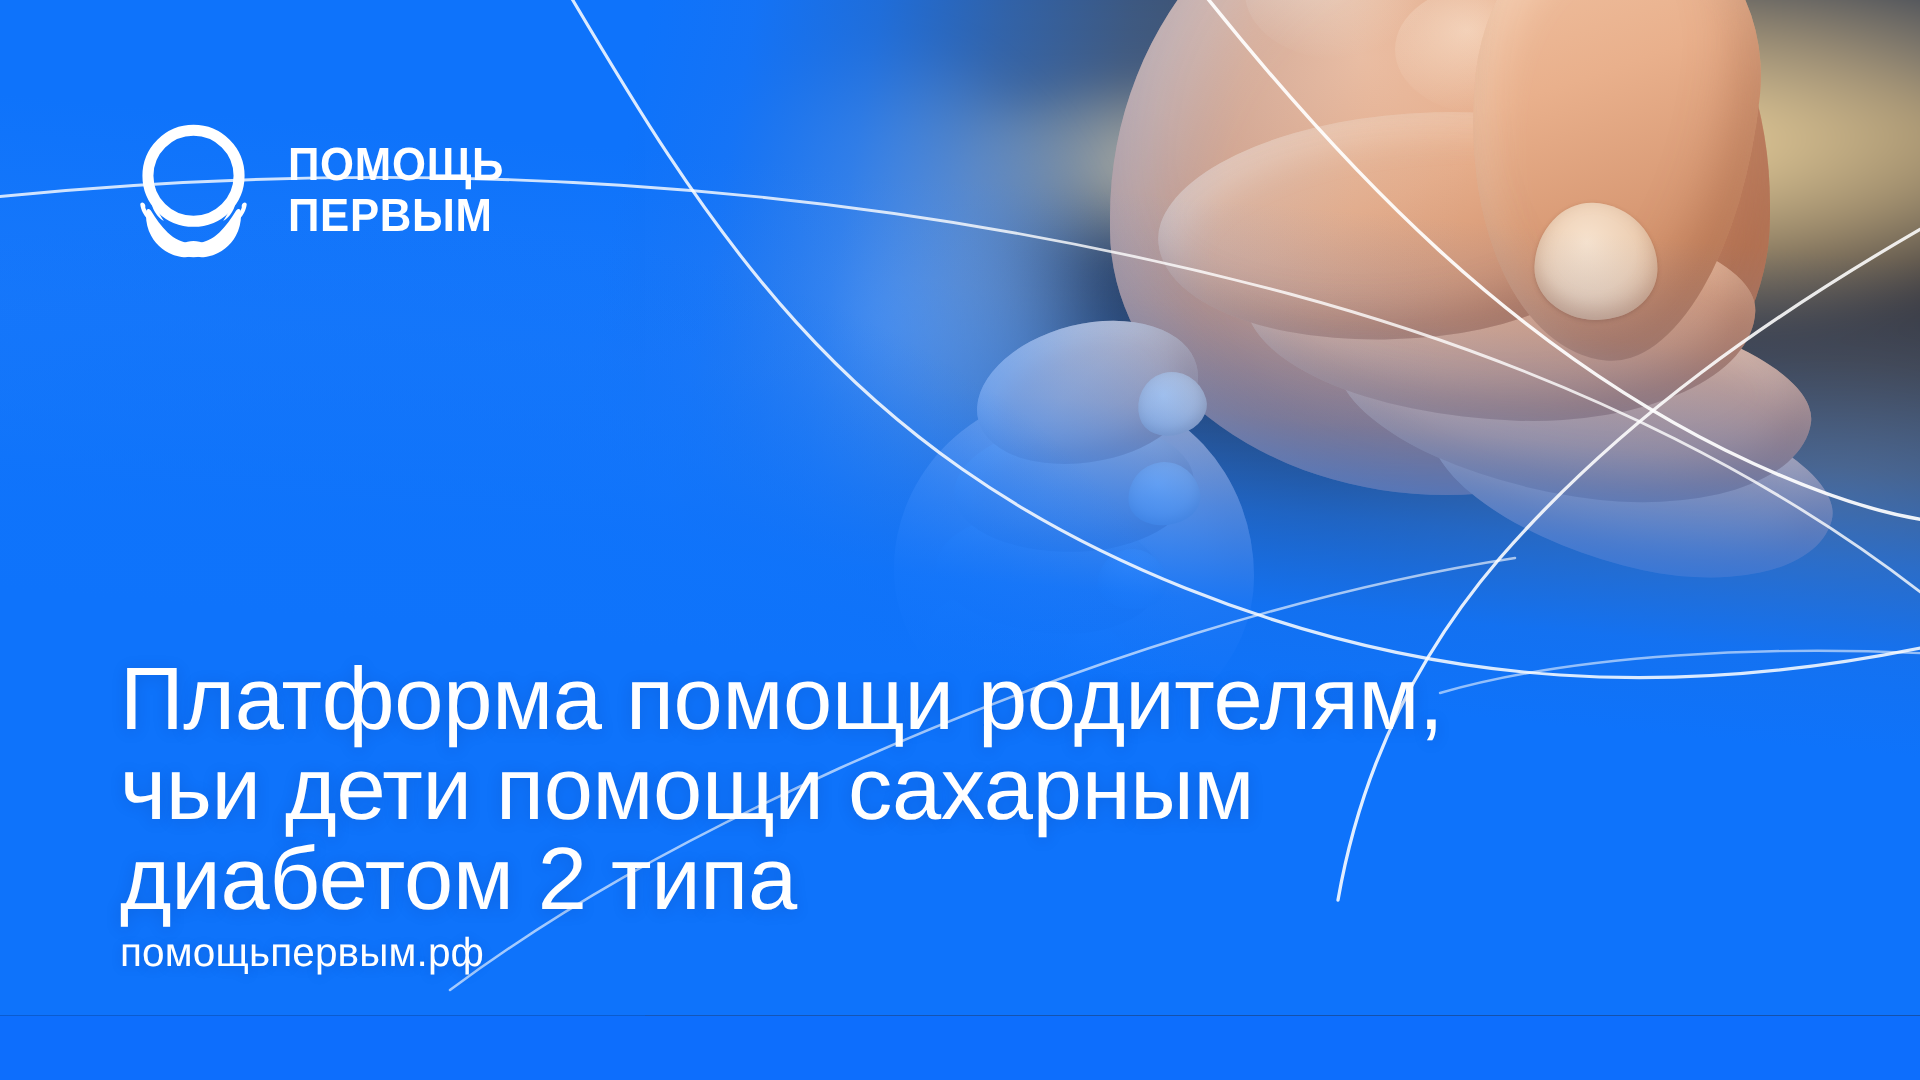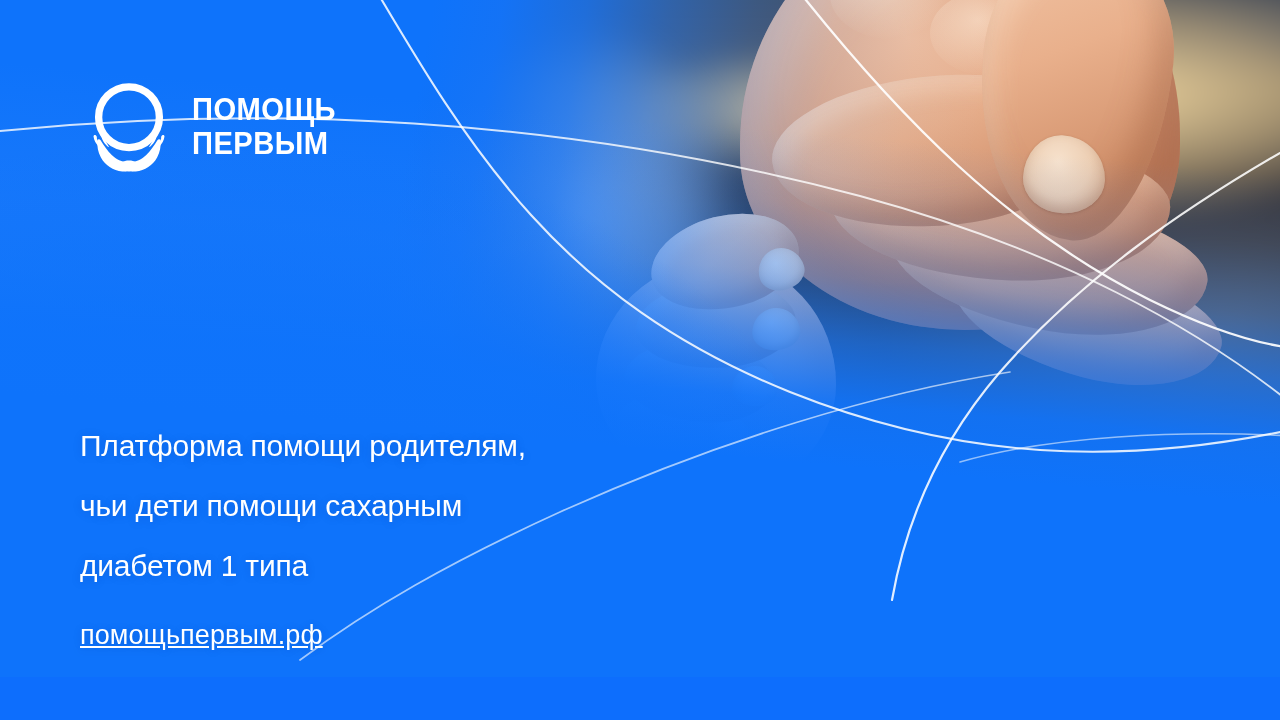--- a/index.html
+++ b/index.html
@@ -241,38 +241,37 @@
     transform-origin: left center;
     white-space: nowrap;
   }
 
   .headline {
     position: absolute;
     left: 80px;
     top: 396px;
     width: 820px;
     color: #ffffff;
-    font-size: 30px;
+    font-size: 59px;
     line-height: 60px;
     font-weight: 400;
     letter-spacing: -.2px;
     text-shadow: 0 1px 10px rgba(0,40,110,.18);
   }
   .headline .ln { display: block; white-space: nowrap; }
 
   .site-url {
     position: absolute;
     left: 80px;
     top: 620px;
     color: #ffffff;
     font-size: 27px;
     font-weight: 400;
     letter-spacing: .1px;
     text-shadow: 0 1px 8px rgba(0,40,110,.18);
-    text-decoration: underline;
   }
 </style>
 </head>
 <body>
 
 <div id="slide">
 
   <div class="photo-layer">
     <div class="photo">
       <div class="ph-bg"></div>
@@ -337,19 +336,19 @@
       </svg>
       <span class="logo-words">
         <span>ПОМОЩЬ</span>
         <span>ПЕРВЫМ</span>
       </span>
     </div>
 
     <h1 class="headline">
       <span class="ln">Платформа помощи родителям,</span>
       <span class="ln">чьи дети помощи сахарным</span>
-      <span class="ln">диабетом 1 типа</span>
+      <span class="ln">диабетом 2 типа</span>
     </h1>
 
     <div class="site-url">помощьпервым.рф</div>
 
   </div>
 </div>
 
 </body></html>

